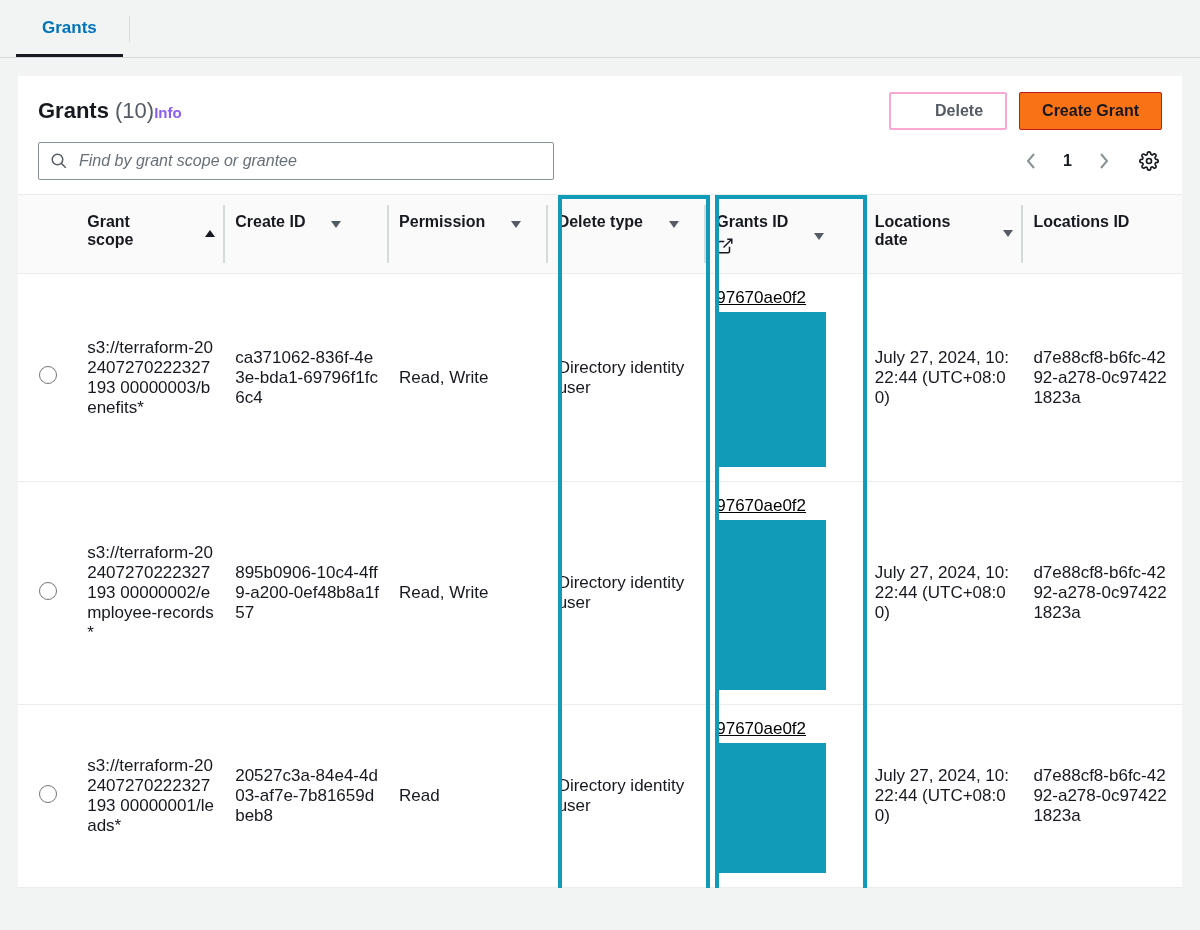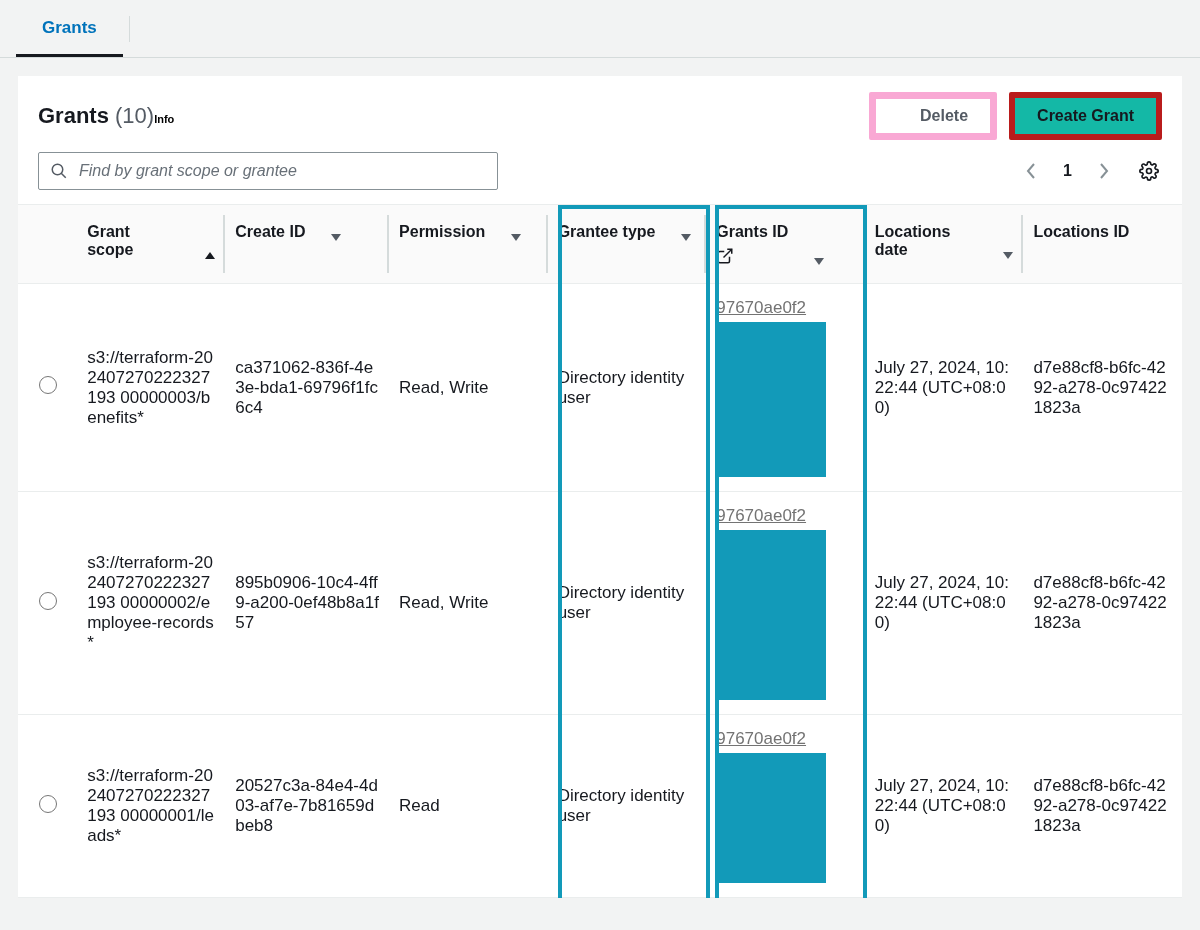--- a/index.html
+++ b/index.html
@@ -60,59 +60,59 @@
   .panel-title {
     font-size: 22px;
     font-weight: 700;
     color: #16191f;
   }
   .panel-count {
     font-weight: 400;
     color: #545b64;
   }
   .info-link {
-    font-size: 11px;
-    font-weight: 700;
-    color: #000000;
+    font-size: 15px;
+    font-weight: 700;
+    color: #8b5cf6;
     cursor: pointer;
   }
   .panel-actions {
     display: flex;
     gap: 12px;
   }
   .btn {
     padding: 8px 22px;
     font-size: 16px;
     font-weight: 700;
     border-radius: 2px;
     cursor: pointer;
     border: 1px solid transparent;
   }
   .btn-secondary {
     background: #fff;
-    border: 7px solid #f9a8d4;
+    border: 2px solid #f9a8d4;
     color: #545b64;
     padding-left: 44px;
   }
   .btn-primary {
-    background: #14b8a6;
-    border: 6px solid #b91c1c;
+    background: #f97316;
+    border: 1px solid #b91c1c;
     color: #16191f;
   }
 
   
   .toolbar {
     display: flex;
     align-items: center;
     justify-content: space-between;
     padding: 0 20px 14px 20px;
   }
   .search-wrap {
     position: relative;
-    width: 460px;
+    width: 516px;
   }
   .search-input {
     width: 100%;
     padding: 9px 10px 9px 40px;
     font-size: 16px;
     font-style: italic;
     border: 1px solid #879196;
     border-radius: 2px;
     color: #16191f;
   }
@@ -197,21 +197,21 @@
     color: #16191f;
     vertical-align: middle;
     word-break: break-all;
   }
   .radio-cell { width: 56px; text-align: center; vertical-align: middle; }
   .radio-cell input[type=radio] {
     width: 18px; height: 18px; cursor: pointer;
   }
   .th-inner {
     display: flex;
-    align-items: flex-end;
+    align-items: center;
     gap: 22px;
   }
   .sort-icon {
     display: inline-block;
     margin-left: 4px;
     margin-top: 5px;
   }
   .sort-up {
     width: 0; height: 0;
     border-left: 5px solid transparent;
@@ -222,21 +222,21 @@
     width: 0; height: 0;
     border-left: 5px solid transparent;
     border-right: 5px solid transparent;
     border-top: 7px solid #545b64;
   }
   .ext-link-icon {
     display: block;
     margin-top: 6px;
   }
   .link-text {
-    color: #737373;
+    color: #000000;
     text-decoration: underline;
     cursor: pointer;
     word-break: break-all;
   }
   .redact-block {
     background: #129ab9;
     width: 110px;
     height: 155px;
     margin-top: 4px;
   }
@@ -334,21 +334,21 @@
           </th>
           <th>
             <div class="th-inner">
               <span>Permission</span>
               <span class="sort-icon sort-neutral"></span>
             </div>
             <span class="col-resize"></span>
           </th>
           <th>
             <div class="th-inner">
-              <span>Grantee type</span>
+              <span>Delete type</span>
               <span class="sort-icon sort-neutral"></span>
             </div>
             <span class="col-resize"></span>
           </th>
           <th>
             <div class="th-inner">
               <div>
                 <span>Grants ID</span>
                 <svg class="ext-link-icon" width="18" height="18" viewBox="0 0 24 24" fill="none" stroke="#16191f" stroke-width="2">
                   <path d="M18 13v6a2 2 0 0 1-2 2H5a2 2 0 0 1-2-2V8a2 2 0 0 1 2-2h6"></path>

